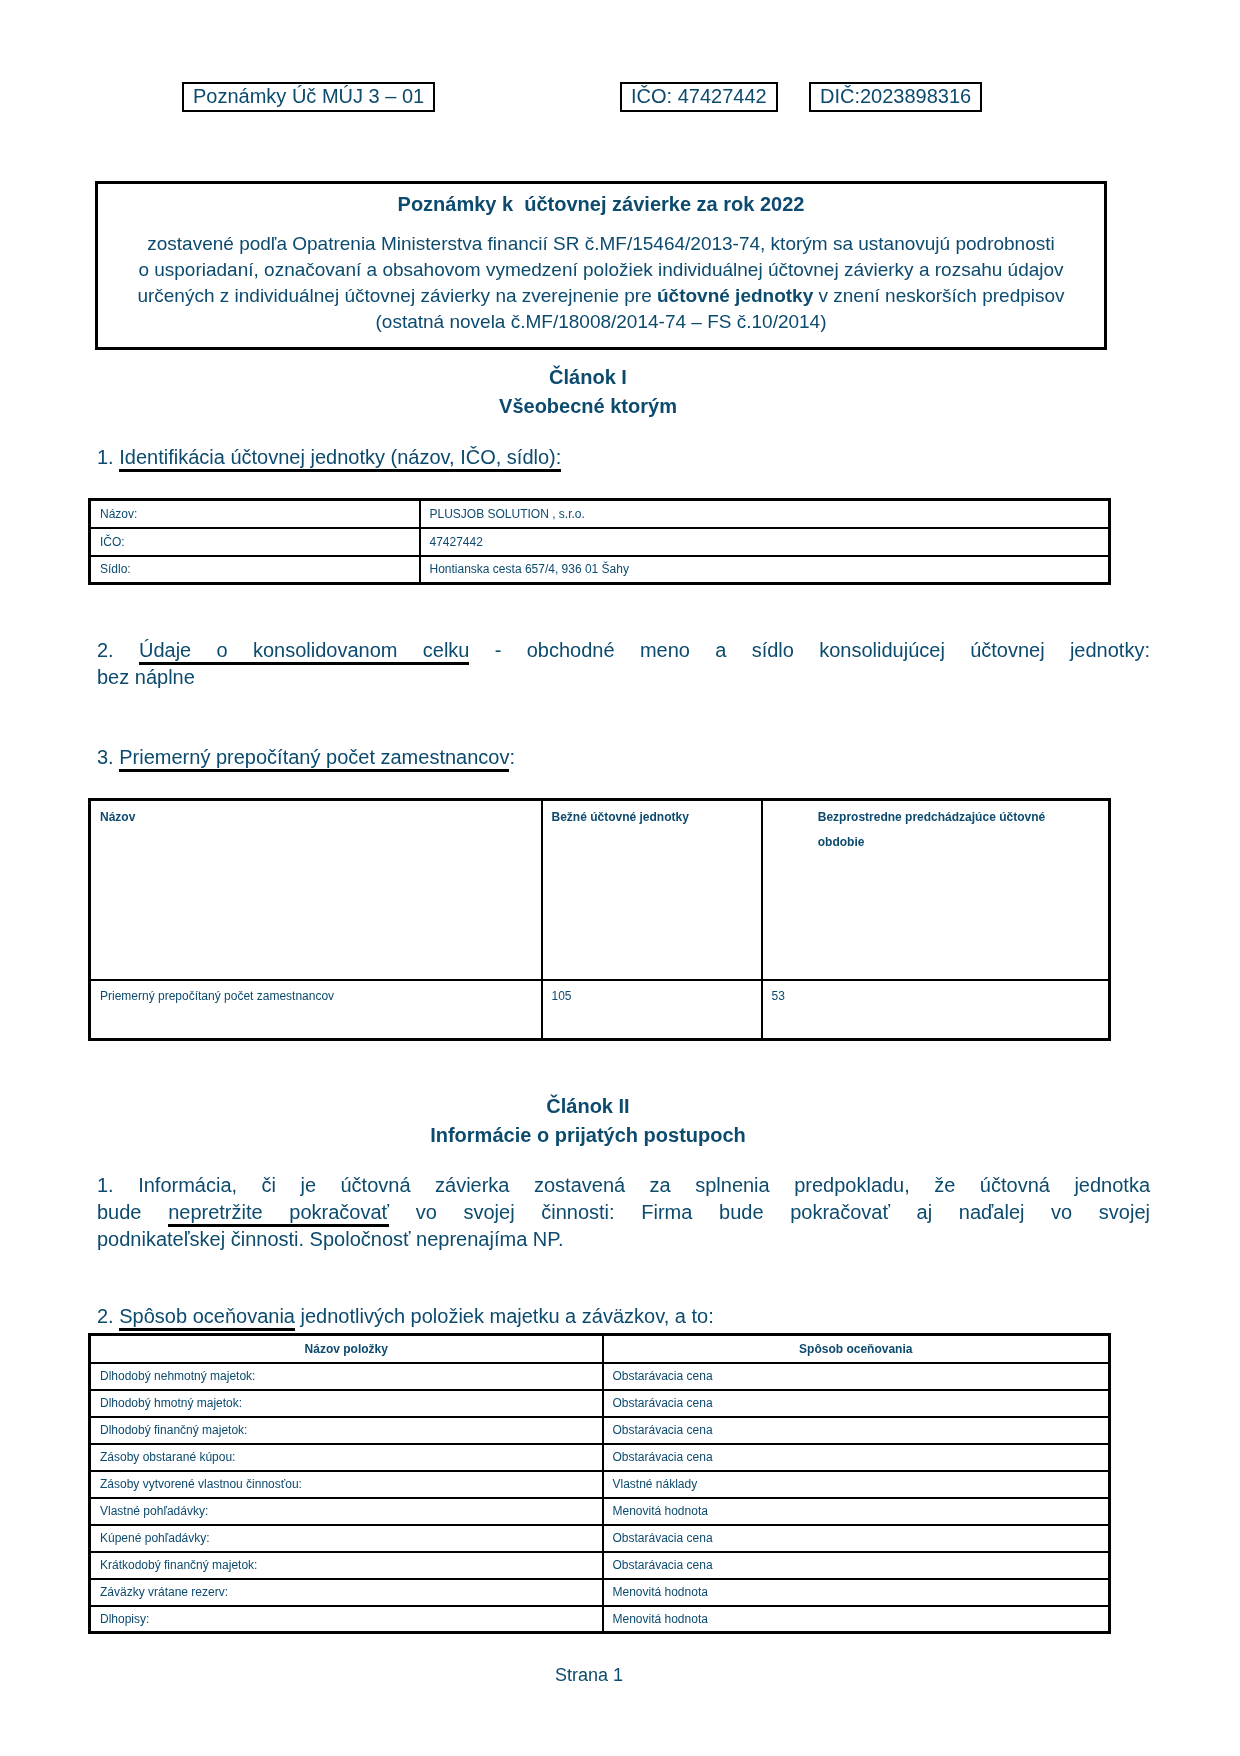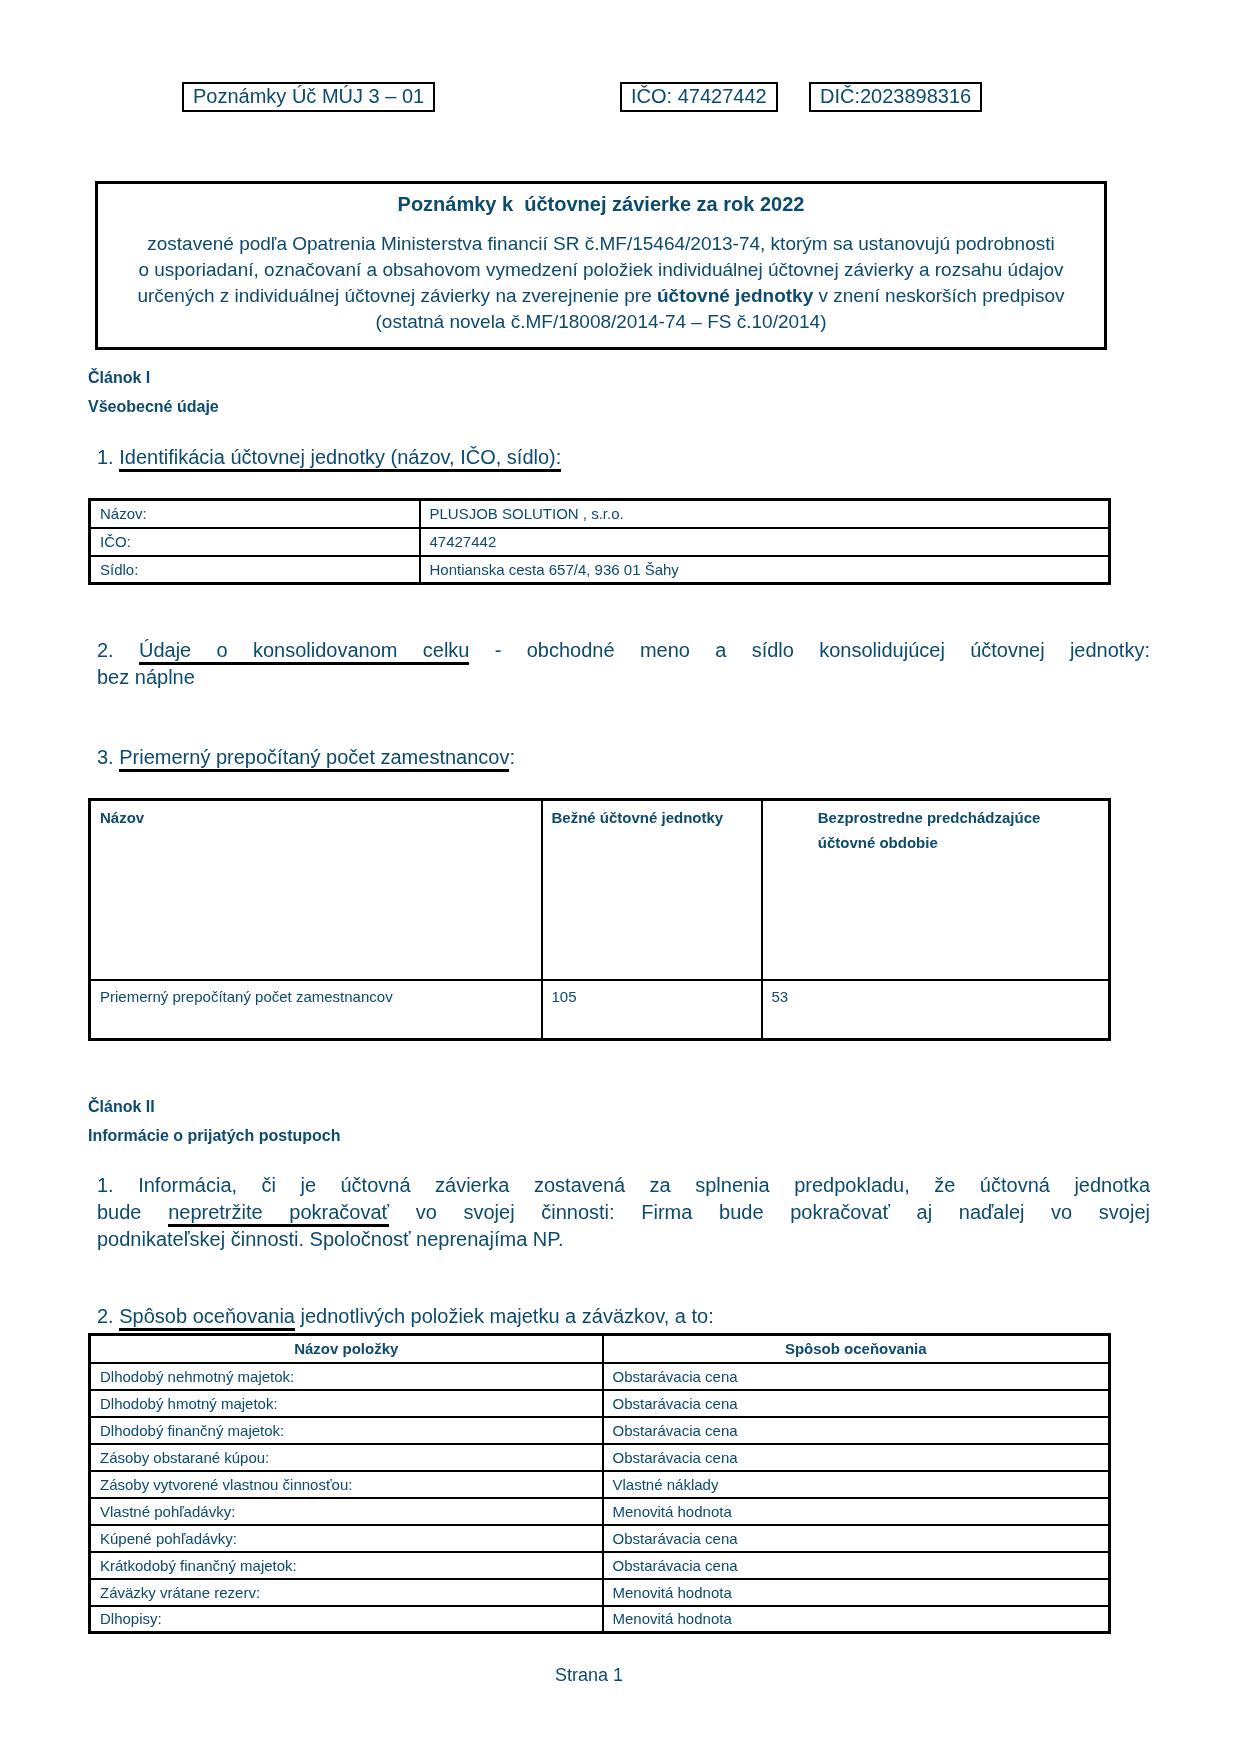--- a/index.html
+++ b/index.html
@@ -23,31 +23,31 @@
   
   .intro-box {
     left:95px; top:181px; width:1012px;
     border:3px solid #000; text-align:center; padding:9px 10px 12px;
   }
   .intro-title { font-weight:bold; font-size:20px; margin-bottom:15px; white-space:pre-wrap; }
   .intro-body  { font-size:19px; line-height:26px; }
   .intro-body .line { display:block; }
 
   
-  .heading { left:88px; width:1000px; font-weight:bold; font-size:16px; line-height:29px; }
+  .heading { left:88px; width:1000px; text-align:center; font-weight:bold; font-size:20px; line-height:29px; }
 
   
   .para { left:97px; width:1053px; line-height:27px; }
   .tbl-anchor { left:88px; }
   .jline { display:block; text-align:justify; text-align-last:justify; }
   .uline { border-bottom:3px solid #000; padding-bottom:1px; }
 
   
   table { border-collapse:collapse; table-layout:fixed; width:1020px; border:3px solid #000; }
-  td, th { border:2px solid #000; font-size:15px; font-weight:normal; padding:0 9px; }
+  td, th { border:2px solid #000; font-size:12px; font-weight:normal; padding:0 9px; }
 
   .id-table td { height:28px; }
 
   .emp-table th { height:180px; vertical-align:top; padding-top:4px; font-weight:bold; text-align:left; line-height:25px; }
   .emp-table td { height:60px; vertical-align:top; padding-top:3px; line-height:25px; }
   .emp-name { display:block; max-width:340px; }
   .emp-h3 { display:block; max-width:235px; margin:0 auto; }
 
   .val-table th { height:28px; font-weight:bold; text-align:center; }
   .val-table td { height:27px; }
@@ -68,21 +68,21 @@
     <div class="intro-body">
       <span class="line">zostavené podľa Opatrenia Ministerstva financií SR č.MF/15464/2013-74, ktorým sa ustanovujú podrobnosti</span>
       <span class="line">o usporiadaní, označovaní a obsahovom vymedzení položiek individuálnej účtovnej závierky a rozsahu údajov</span>
       <span class="line"><span>určených z individuálnej účtovnej závierky na zverejnenie pre </span><b>účtovné jednotky</b><span> v znení neskorších predpisov</span></span>
       <span class="line">(ostatná novela č.MF/18008/2014-74 – FS č.10/2014)</span>
     </div>
   </div>
 
   <div class="abs heading" style="top:363px;">
     <div>Článok I</div>
-    <div>Všeobecné údaje</div>
+    <div>Všeobecné ktorým</div>
   </div>
 
   <div class="abs para" style="top:444px;"><span>1. </span><span class="uline">Identifikácia účtovnej jednotky (názov, IČO, sídlo):</span></div>
 
   <table class="abs tbl-anchor id-table" style="top:498px;">
     <colgroup>
         <col style="width:330px">
         <col style="width:690px">
       </colgroup>
     <tbody>

